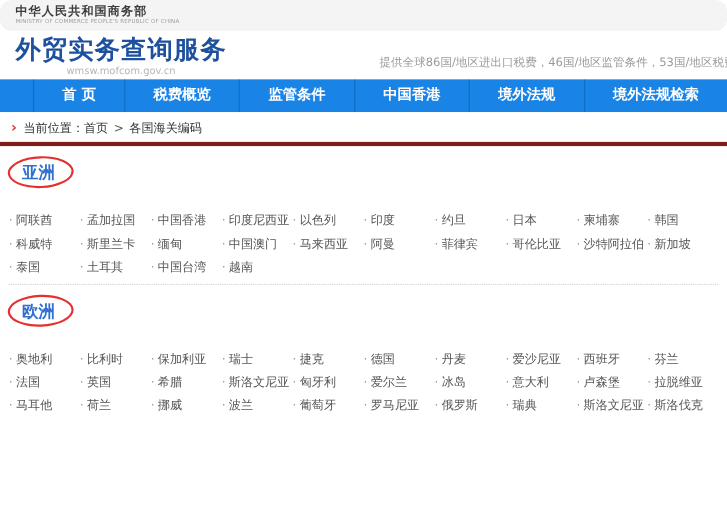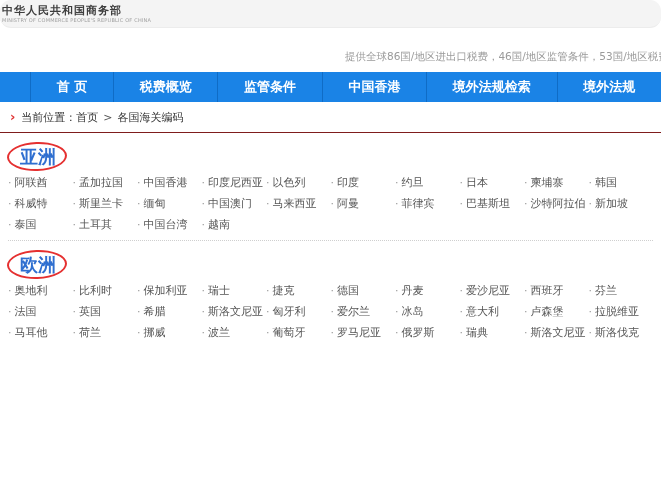--- a/index.html
+++ b/index.html
@@ -1,80 +1,84 @@
 <!DOCTYPE html>
 <html><head>
 <meta charset="utf-8">
 <style>
   * { margin:0; padding:0; box-sizing:border-box; }
   html,body { background:#fff; }
   body { font-family:"DejaVu Sans","Liberation Sans",sans-serif; }
   .page { position:relative; width:661px; height:477px; overflow:hidden; background:#fff; }
 
   
-  .top-strip { height:28px; background:#f4f4f4; border-bottom:1px solid #ececec; padding:5px 0 0 2px;border-radius:11px; }
+  .top-strip { height:28px; background:#f4f4f4; border-bottom:1px solid #ececec; padding:5px 0 0 14px;border-radius:11px; }
   .ministry-cn { font-size:11px; font-weight:bold; color:#3d3d3d; letter-spacing:1px; line-height:12px; }
   .ministry-en { font-size:5px; color:#a0a0a0; letter-spacing:.2px; line-height:7px; }
 
   
   .masthead { position:relative; height:44px; background:#fff; }
   .brand { position:absolute; left:14px; top:5px; text-align:center; }
   .site-title { font-size:23px; font-weight:bold; color:#1d509e; letter-spacing:1px; line-height:26px; }
   .site-domain { font-size:9px; color:#b5b5b5; margin-top:1px; }
   .tagline { position:absolute; left:345px; top:22px; font-size:10.5px; color:#9a9a9a; white-space:nowrap; }
 
   
   .nav { display:flex; height:30px; background:#1a83e6; padding-left:30px; overflow:hidden; }
   .nav-tab { flex:1 1 auto; min-width:78px; text-align:center; line-height:30px; font-size:13px; font-weight:bold;
              color:#fff; text-decoration:none; border-left:1px solid #0f6cc6; white-space:nowrap; cursor:pointer; }
 
   
-  .breadcrumb { height:31px; line-height:30px; background:#fff; border-bottom:1px solid #7f1d1d;
+  .breadcrumb { height:31px; line-height:30px; background:#fff; border-bottom:4px solid #7f1d1d;
                 padding-left:10px; font-size:11px; color:#333; }
   .crumb-arrow { color:#e03333; font-weight:bold; font-size:13px; margin-right:6px; }
   .crumb-label { color:#333; }
   .crumb-link { color:#333; text-decoration:none; cursor:pointer; }
   .crumb-sep { margin:0 5px; color:#555; }
   .crumb-current { color:#333; }
 
   
   .content { padding:0 8px; background:#fff; }
   .continent { padding-top:14px; }
   .heading-wrap { position:relative; display:inline-block; margin-left:12px; }
-  .section-title { display:inline-block; font-size:18px; font-weight:bold; color:#2f6fd0;
+  .section-title { display:inline-block; font-size:15px; font-weight:bold; color:#2f6fd0;
                    line-height:20px; text-decoration:none; cursor:pointer; }
   .annotation-ellipse { position:absolute; left:-13px; top:-5px; height:29px;
                         border:2px solid #e53030; border-radius:50%; transform:rotate(-2deg); }
   .country-grid { display:grid; grid-template-columns:repeat(10,1fr); row-gap:8px;
-                  margin-top:9px; font-size:11px; line-height:13px; }
+                  margin-top:27px; font-size:11px; line-height:13px; }
   .country { color:#555; text-decoration:none; white-space:nowrap; cursor:pointer; }
   .country::before { content:"·"; color:#9a9a9a; margin-right:3px; }
   .divider { border-top:1px dotted #cfcfcf; margin-top:9px; height:0; }
 </style>
 </head>
 <body>
 
 <div class="page">
 
   <div class="top-strip">
     <div class="ministry-cn">中华人民共和国商务部</div>
     <div class="ministry-en">MINISTRY OF COMMERCE PEOPLE'S REPUBLIC OF CHINA</div>
   </div>
 
   <div class="masthead">
+    <div class="brand">
+      <div class="site-title">外贸实务查询服务</div>
+      <div class="site-domain">wmsw.mofcom.gov.cn</div>
+    </div>
     <div class="tagline">提供全球86国/地区进出口税费，46国/地区监管条件，53国/地区税费计算</div>
   </div>
 
   <nav class="nav" id="main-nav">
       <a class="nav-tab">首 页</a>
       <a class="nav-tab">税费概览</a>
       <a class="nav-tab">监管条件</a>
       <a class="nav-tab">中国香港</a>
+      <a class="nav-tab">境外法规</a>
       <a class="nav-tab">境外法规检索</a>
-      <a class="nav-tab">境外法规</a>
     </nav>
 
   <div class="breadcrumb">
     <span class="crumb-arrow">›</span><span class="crumb-label">当前位置：</span><a class="crumb-link">首页</a><span class="crumb-sep">&gt;</span><span class="crumb-current">各国海关编码</span>
   </div>
 
   <main class="content" id="sections">
       <section class="continent"><div class="heading-wrap"><span class="annotation-ellipse" style="width: 60px;"></span><a class="section-title">亚洲</a></div><div class="country-grid">
           <a class="country">阿联酋</a>
           <a class="country">孟加拉国</a>
@@ -86,21 +90,21 @@
           <a class="country">日本</a>
           <a class="country">柬埔寨</a>
           <a class="country">韩国</a>
           <a class="country">科威特</a>
           <a class="country">斯里兰卡</a>
           <a class="country">缅甸</a>
           <a class="country">中国澳门</a>
           <a class="country">马来西亚</a>
           <a class="country">阿曼</a>
           <a class="country">菲律宾</a>
-          <a class="country">巴基斯坦</a>
+          <a class="country">哥伦比亚</a>
           <a class="country">沙特阿拉伯</a>
           <a class="country">新加坡</a>
           <a class="country">泰国</a>
           <a class="country">土耳其</a>
           <a class="country">中国台湾</a>
           <a class="country">越南</a>
         </div><div class="divider"></div></section>
       <section class="continent"><div class="heading-wrap"><span class="annotation-ellipse" style="width: 60px;"></span><a class="section-title">欧洲</a></div><div class="country-grid">
           <a class="country">奥地利</a>
           <a class="country">比利时</a>

